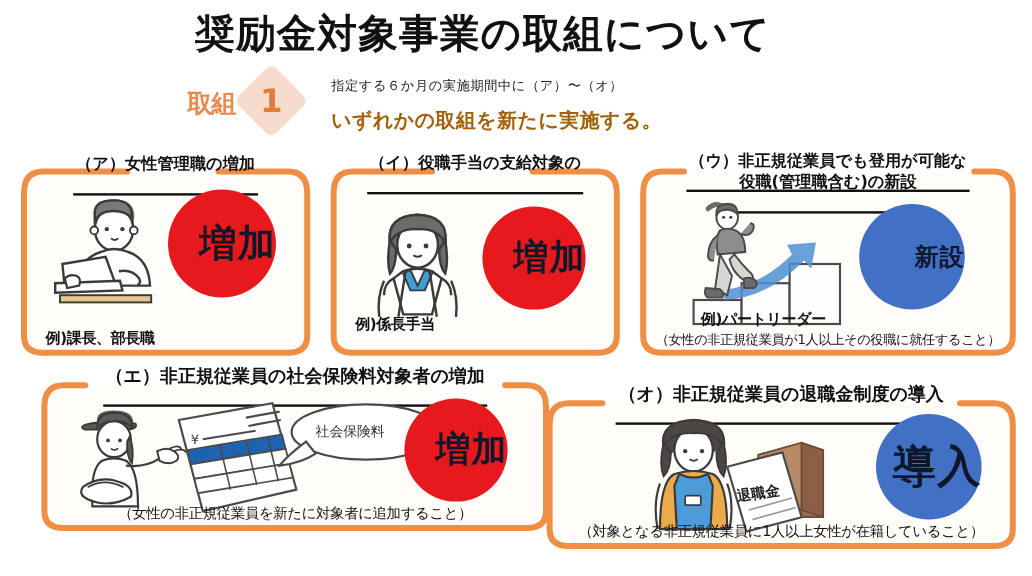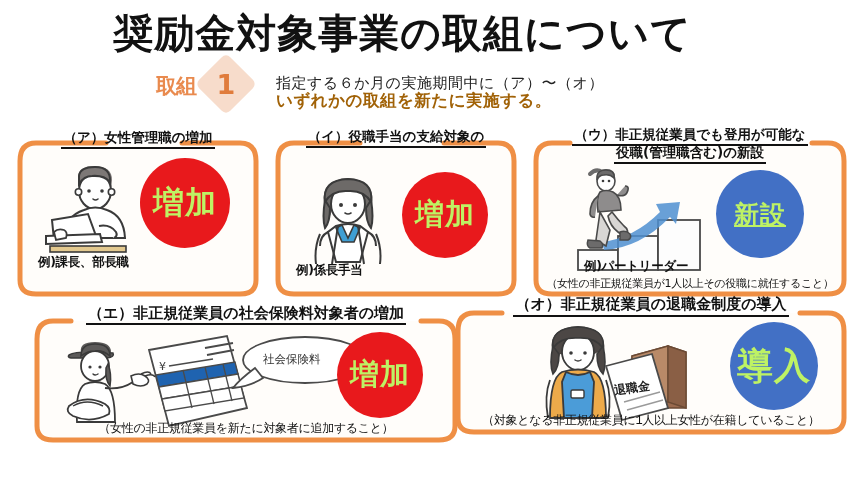--- a/index.html
+++ b/index.html
@@ -8,72 +8,72 @@
     background:#ffffff;
     font-family:"DejaVu Sans","Liberation Sans",sans-serif;
     color:#231f20;
     position:relative;
   }
   .slide{position:relative;width:860px;height:480px;}
 
   
   .title{
     position:absolute;left:0;top:6px;width:805px;text-align:center;
-    font-size:40px;font-weight:bold;letter-spacing:1px;color:#111;
+    font-size:33px;font-weight:bold;letter-spacing:1px;color:#111;
     white-space:nowrap;
   }
   .badge-wrap{position:absolute;left:146px;top:62px;width:130px;height:46px;}
   .diamond{
     position:absolute;left:58px;top:0px;width:44px;height:44px;
     background:#f7dccb;transform:rotate(45deg);border-radius:6px;
   }
   .badge-word{
     position:absolute;left:0;top:10px;width:60px;text-align:center;
     font-size:21px;font-weight:bold;color:#e98a4e;letter-spacing:-1px;
   }
   .badge-num{
     position:absolute;left:58px;top:6px;width:44px;text-align:center;
     font-size:27px;font-weight:bold;color:#e07c3c;line-height:34px;
   }
   .sub1{
-    position:absolute;left:276px;top:74px;font-size:15px;color:#222;
+    position:absolute;left:276px;top:64px;font-size:11px;color:#222;
     letter-spacing:0.5px;white-space:nowrap;
   }
   .sub2{
     position:absolute;left:276px;top:90px;font-size:16.5px;font-weight:bold;
     color:#a16207;letter-spacing:0.5px;white-space:nowrap;
   }
 
   
   .card{position:absolute;}
   .card .frame{
     position:absolute;left:0;top:0;width:100%;height:100%;
     pointer-events:none;
   }
   .card .inner{position:absolute;left:0;top:0;width:100%;height:100%;}
   .ctitle{
     position:absolute;left:0;width:100%;text-align:center;
     font-size:13.5px;font-weight:bold;color:#111;line-height:17px;
     white-space:nowrap;
   }
   .ctitle span{
-    border-bottom:2px solid #111;padding:0 2px 1px 2px;display:inline-block;
+    border-bottom:2px solid #111;padding:0 2px 15px 2px;display:inline-block;
   }
   .cexample{
     position:absolute;font-size:12.5px;font-weight:bold;color:#111;
     white-space:nowrap;letter-spacing:-0.3px;
   }
   .cnote{
     position:absolute;left:0;width:100%;text-align:center;
     font-size:11px;color:#111;white-space:nowrap;letter-spacing:-0.3px;
   }
   .stamp{
     position:absolute;border-radius:50%;display:flex;
-    align-items:center;justify-content:center;
-    color:#bef264;font-weight:bold;letter-spacing:1px;
+    align-items:center;justify-content:flex-end;
+    color:#0f172a;font-weight:bold;letter-spacing:1px;
   }
   .stamp.red{background:#e8191c;}
   .stamp.blue{background:#4270c5;}
 
   .bubble-txt{
     position:absolute;font-size:11.5px;color:#333;white-space:nowrap;
   }
   .doc-txt{
     position:absolute;font-size:12px;font-weight:bold;color:#222;
     white-space:nowrap;transform:rotate(-8deg);
@@ -119,21 +119,21 @@
         <path d="M8,58 L44,52 L52,74 L10,78 Z" fill="#fff" stroke="#3a3a3a" stroke-width="2"></path>
         <path d="M2,74 L56,72 L58,80 L2,82 Z" fill="#fff" stroke="#3a3a3a" stroke-width="2"></path>
         <path d="M10,70 Q14,66 20,68 Q24,70 22,76 L12,78 Z" fill="#fff" stroke="#3a3a3a" stroke-width="1.8"></path>
         <rect x="6" y="84" width="76" height="6" fill="#e3c98f" stroke="#3a3a3a" stroke-width="1.6"></rect>
       </svg>
 
       <div class="stamp red" style="left:126px;top:24px;width:90px;height:90px;font-size:31px;">
         <span>増加</span>
       </div>
 
-      <div class="cexample" style="left:24px;top:120px;">例)課長、部長職</div>
+      <div class="cexample" style="left:24px;top:140px;">例)課長、部長職</div>
     </div>
   </div>
 
   <div class="card" style="left:272px;top:134px;width:248px;height:166px;">
     <svg class="frame" viewBox="0 0 248 166" preserveAspectRatio="none">
       <path d="M88,9 L22,9 Q6,9 6,27 L6,146 Q6,160 22,160 L226,160 Q242,160 242,146 L242,27 Q242,9 226,9 L172,9" fill="#fffdfa" stroke="#ef8f45" stroke-width="5" stroke-linecap="round"></path>
     </svg>
     <div class="inner">
       <div class="ctitle" style="top:-6px;">
         <span>（イ）役職手当の支給対象の</span>
@@ -191,21 +191,21 @@
         <circle cx="33" cy="13" r="1.3" fill="#3a3a3a"></circle>
         <path d="M24,24 Q30,21 37,24 Q45,28 45,42 L22,44 Q20,29 24,24 Z" fill="#8e8c8c" stroke="#4a4a4a" stroke-width="1.6"></path>
         <path d="M41,27 Q50,30 52,22 Q53,18 49,18" fill="#8e8c8c" stroke="#4a4a4a" stroke-width="1.6"></path>
         <path d="M22,28 Q14,34 14,46 Q15,50 19,49" fill="#8e8c8c" stroke="#4a4a4a" stroke-width="1.6"></path>
         <path d="M24,44 Q22,58 20,72 L30,78 L34,62 Z" fill="#d8d6d4" stroke="#4a4a4a" stroke-width="1.6"></path>
         <path d="M36,44 Q42,52 48,58 Q54,62 50,70 L42,64 Q34,58 32,48 Z" fill="#d8d6d4" stroke="#4a4a4a" stroke-width="1.6"></path>
         <path d="M12,72 Q10,78 14,80 L26,80 Q28,76 24,73 Z" fill="#6c6b6b" stroke="#4a4a4a" stroke-width="1.5"></path>
         <path d="M44,64 Q50,62 54,66 Q56,70 52,72 L44,72 Z" fill="#6c6b6b" stroke="#4a4a4a" stroke-width="1.5"></path>
       </svg>
 
-      <div class="stamp blue" style="left:186px;top:36px;width:88px;height:88px;font-size:25px;text-decoration:underline;">
+      <div class="stamp blue" style="left:186px;top:36px;width:88px;height:88px;font-size:20px;">
         <span>新設</span>
       </div>
 
       <div class="cexample" style="left:26px;top:124px;margin-left:28px;">例)パートリーダー</div>
       <div class="cnote" style="top:142px;">（女性の非正規従業員が1人以上その役職に就任すること）</div>
     </div>
   </div>
 
   <div class="card" style="left:31px;top:312px;width:430px;height:134px;">
     <svg class="frame" viewBox="0 0 430 134" preserveAspectRatio="none">
@@ -255,21 +255,21 @@
       <div class="bubble-txt" style="left:232px;top:40px;">社会保険料</div>
 
       <div class="stamp red" style="left:306px;top:20px;width:86px;height:86px;font-size:29px;">
         <span>増加</span>
       </div>
 
       <div class="cnote" style="top:108px;font-size:12px;">（女性の非正規従業員を新たに対象者に追加すること）</div>
     </div>
   </div>
 
-  <div class="card" style="left:452px;top:304px;width:398px;height:134px;font-family:Liberation Mono, monospace;">
+  <div class="card" style="left:452px;top:327px;width:398px;height:134px;">
     <svg class="frame" viewBox="0 0 398 134" preserveAspectRatio="none">
       <path d="M50,9 L22,9 Q6,9 6,27 L6,114 Q6,128 22,128 L376,128 Q392,128 392,114 L392,27 Q392,9 376,9 L348,9" fill="#fffdfa" stroke="#ef8f45" stroke-width="5" stroke-linecap="round"></path>
     </svg>
     <div class="inner">
       <div class="ctitle" style="top:-7px;font-size:15px;">
         <span>（オ）非正規従業員の退職金制度の導入</span>
       </div>
 
       <svg style="position:absolute;left:76px;top:18px;" width="100" height="100" viewBox="0 0 100 100">
         <path d="M24,28 Q20,6 50,4 Q80,6 76,30 L76,44 Q72,36 70,30 Q55,40 32,32 Q30,40 24,46 Z" fill="#4c4745"></path>

